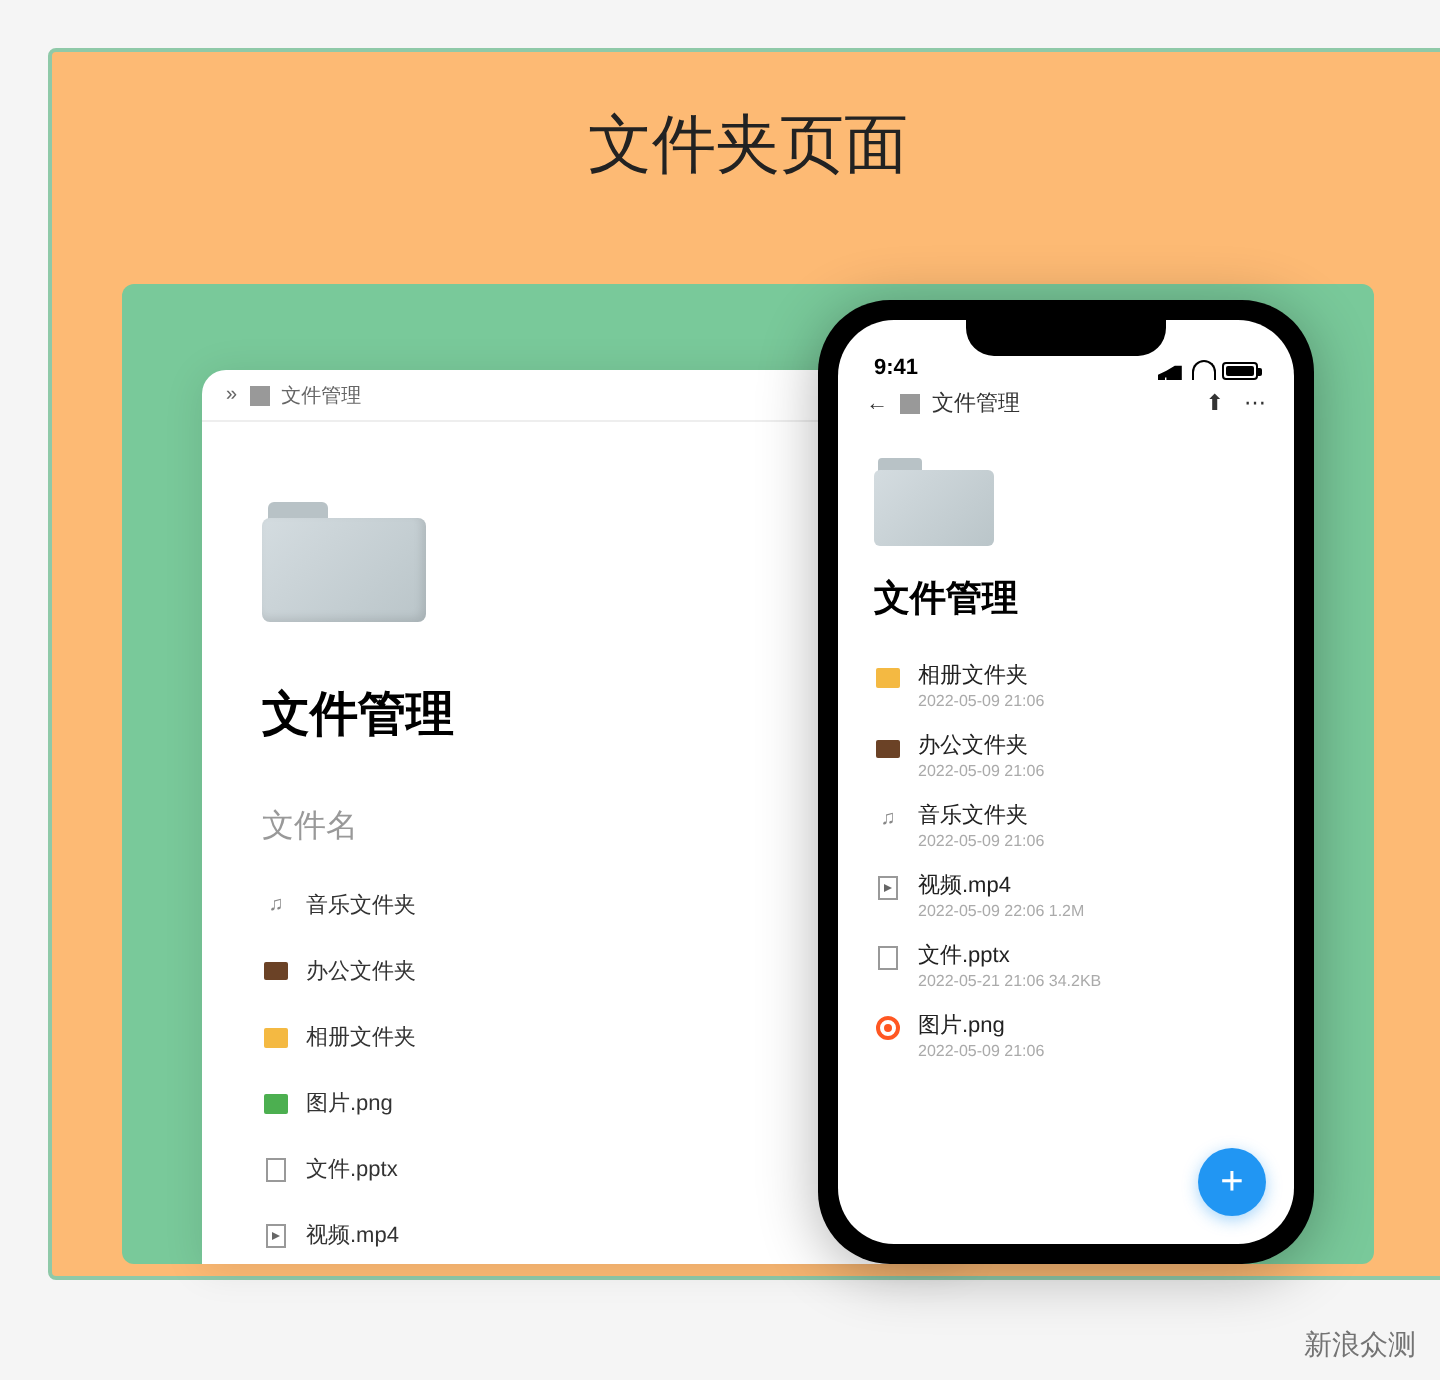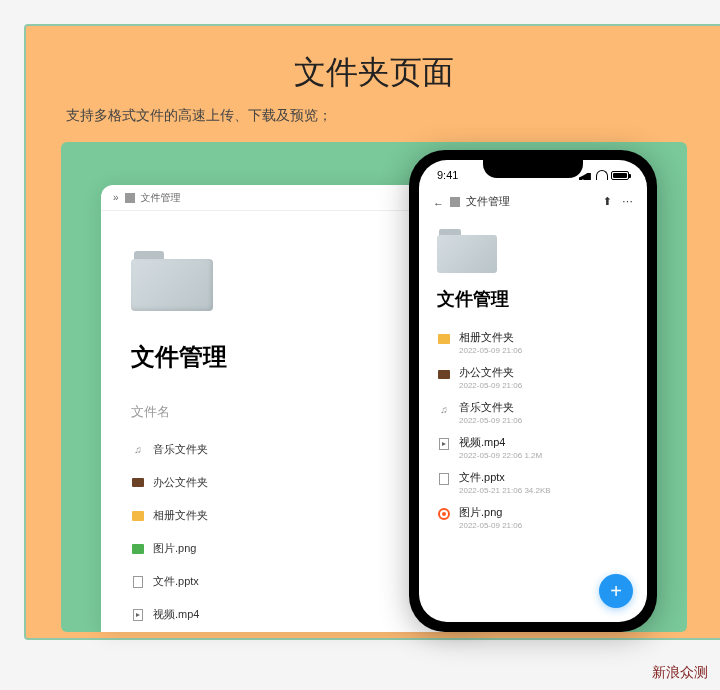--- a/index.html
+++ b/index.html
@@ -10,66 +10,66 @@
 .desc{padding:0 40px 15px;font-size:14px;font-family:"Kaiti SC","STKaiti",cursive;color:#444;line-height:1.6}
 .stage{margin:0 35px;height:490px;background:#79c99a;border-radius:6px;position:relative}
 .desktop{position:absolute;left:40px;top:43px;width:380px;height:447px;background:#fff;border-radius:12px 12px 0 0;box-shadow:0 2px 20px rgba(0,0,0,.1);overflow:hidden}
 .dtop{height:26px;border-bottom:1px solid #eee;display:flex;align-items:center;padding:0 12px;font-size:10px;color:#666;gap:6px}
 .dfolder{width:10px;height:10px;background:#999;display:inline-block}
 .dbody{padding:20px 30px}
 .bigfolder{width:82px;height:60px;margin:20px 0 30px;position:relative}
 .bigfolder::before{content:"";position:absolute;width:30px;height:10px;background:#b8c2c6;border-radius:3px 3px 0 0;top:0;left:3px}
 .bigfolder::after{content:"";position:absolute;width:82px;height:52px;background:linear-gradient(135deg,#d4dce0,#bac5c9);border-radius:4px;top:8px;box-shadow:inset -2px -2px 4px rgba(0,0,0,.1)}
 .dtitle{font-size:24px;font-weight:700;margin-bottom:30px}
-.dlabel{font-size:13px;color:#999;margin-bottom:12px}
+.dlabel{font-size:16px;color:#999;margin-bottom:12px}
 .drow{display:flex;align-items:center;gap:8px;padding:9px 0;font-size:11px;color:#333}
 .ricon{width:14px;height:14px;display:flex;align-items:center;justify-content:center;font-size:10px}
 .phone{position:absolute;right:30px;top:8px;width:248px;height:482px;background:#000;border-radius:36px;padding:10px;box-shadow:0 4px 30px rgba(0,0,0,.3)}
 .screen{width:100%;height:100%;background:#fff;border-radius:28px;overflow:hidden;position:relative}
 .notch{position:absolute;top:0;left:50%;transform:translateX(-50%);width:100px;height:18px;background:#000;border-radius:0 0 14px 14px;z-index:2}
-.statusbar{height:30px;display:flex;justify-content:space-between;align-items:center;padding:0 18px;font-size:11px;font-weight:400}
+.statusbar{height:30px;display:flex;justify-content:space-between;align-items:flex-end;padding:0 18px;font-size:11px;font-weight:700}
 .sright{display:flex;gap:3px;align-items:center}
 .sig{width:14px;height:10px;background:#000;clip-path:polygon(0 70%,25% 70%,25% 100%,0 100%,0 70%,30% 50%,55% 50%,55% 100%,30% 100%,30% 50%,60% 25%,85% 25%,85% 100%,60% 100%)}
 .wifi{width:12px;height:10px;border:1.5px solid #000;border-bottom:none;border-radius:12px 12px 0 0}
 .batt{width:18px;height:9px;border:1px solid #000;border-radius:2px;position:relative}
 .batt::after{content:"";position:absolute;right:-3px;top:2px;width:2px;height:4px;background:#000;border-radius:0 1px 1px 0}
 .batt::before{content:"";position:absolute;left:1px;top:1px;width:14px;height:5px;background:#000;border-radius:1px}
 .pnav{display:flex;justify-content:space-between;align-items:center;padding:4px 14px;font-size:11px}
 .pnleft{display:flex;align-items:center;gap:6px;color:#333}
 .pnright{display:flex;gap:10px;color:#333}
 .pbody{padding:8px 18px}
 .pfolder{width:60px;height:44px;margin:8px 0 14px;position:relative}
 .pfolder::before{content:"";position:absolute;width:22px;height:8px;background:#b8c2c6;border-radius:2px 2px 0 0;top:0;left:2px}
 .pfolder::after{content:"";position:absolute;width:60px;height:38px;background:linear-gradient(135deg,#d4dce0,#bac5c9);border-radius:3px;top:6px}
 .ptitle{font-size:18px;font-weight:700;margin-bottom:14px}
 .prow{display:flex;align-items:flex-start;gap:8px;padding:5px 0}
 .prow .ricon{margin-top:2px}
 .pname{font-size:11px;font-weight:500;color:#222}
 .pmeta{font-size:8px;color:#aaa;margin-top:1px}
 .fab{position:absolute;bottom:14px;right:14px;width:34px;height:34px;background:#2196f3;border-radius:50%;color:#fff;display:flex;align-items:center;justify-content:center;font-size:20px;box-shadow:0 2px 8px rgba(33,150,243,.4)}
-.watermark{position:absolute;bottom:8px;right:12px;font-size:14px;color:#7f1d1d;font-weight:300}
+.watermark{position:absolute;bottom:8px;right:12px;font-size:14px;color:#737373;font-weight:300}
 .i-music{color:#888}
 .i-briefcase{background:#6b4226;width:12px;height:9px;border-radius:1px}
 .i-photo{background:#f4b942;width:12px;height:10px;border-radius:1px}
 .i-img{background:#4caf50;width:12px;height:10px;border-radius:1px}
 .i-doc{background:#fff;border:1px solid #999;width:10px;height:12px}
 .i-vid{background:#fff;border:1px solid #999;width:10px;height:12px;position:relative}
 .i-vid::after{content:"";position:absolute;left:2px;top:3px;border-left:4px solid #666;border-top:2px solid transparent;border-bottom:2px solid transparent}
 .i-target{width:12px;height:12px;border:2px solid #ff5722;border-radius:50%;position:relative}
 .i-target::after{content:"";position:absolute;left:2px;top:2px;width:4px;height:4px;background:#ff5722;border-radius:50%}
 </style>
 </head>
 <body>
 
 <div class="outer">
   <div class="header">
     <div class="title">文件夹页面</div>
   </div>
   <div class="desc">
-    <span>支持多格式文件的高速上传、下载及预览；</span><br>
+    <br>
   </div>
   <div class="stage">
 
     <div class="desktop">
       <div class="dtop">
         <span>»</span>
         <span class="dfolder"></span>
         <span>文件管理</span>
       </div>
       <div class="dbody">

